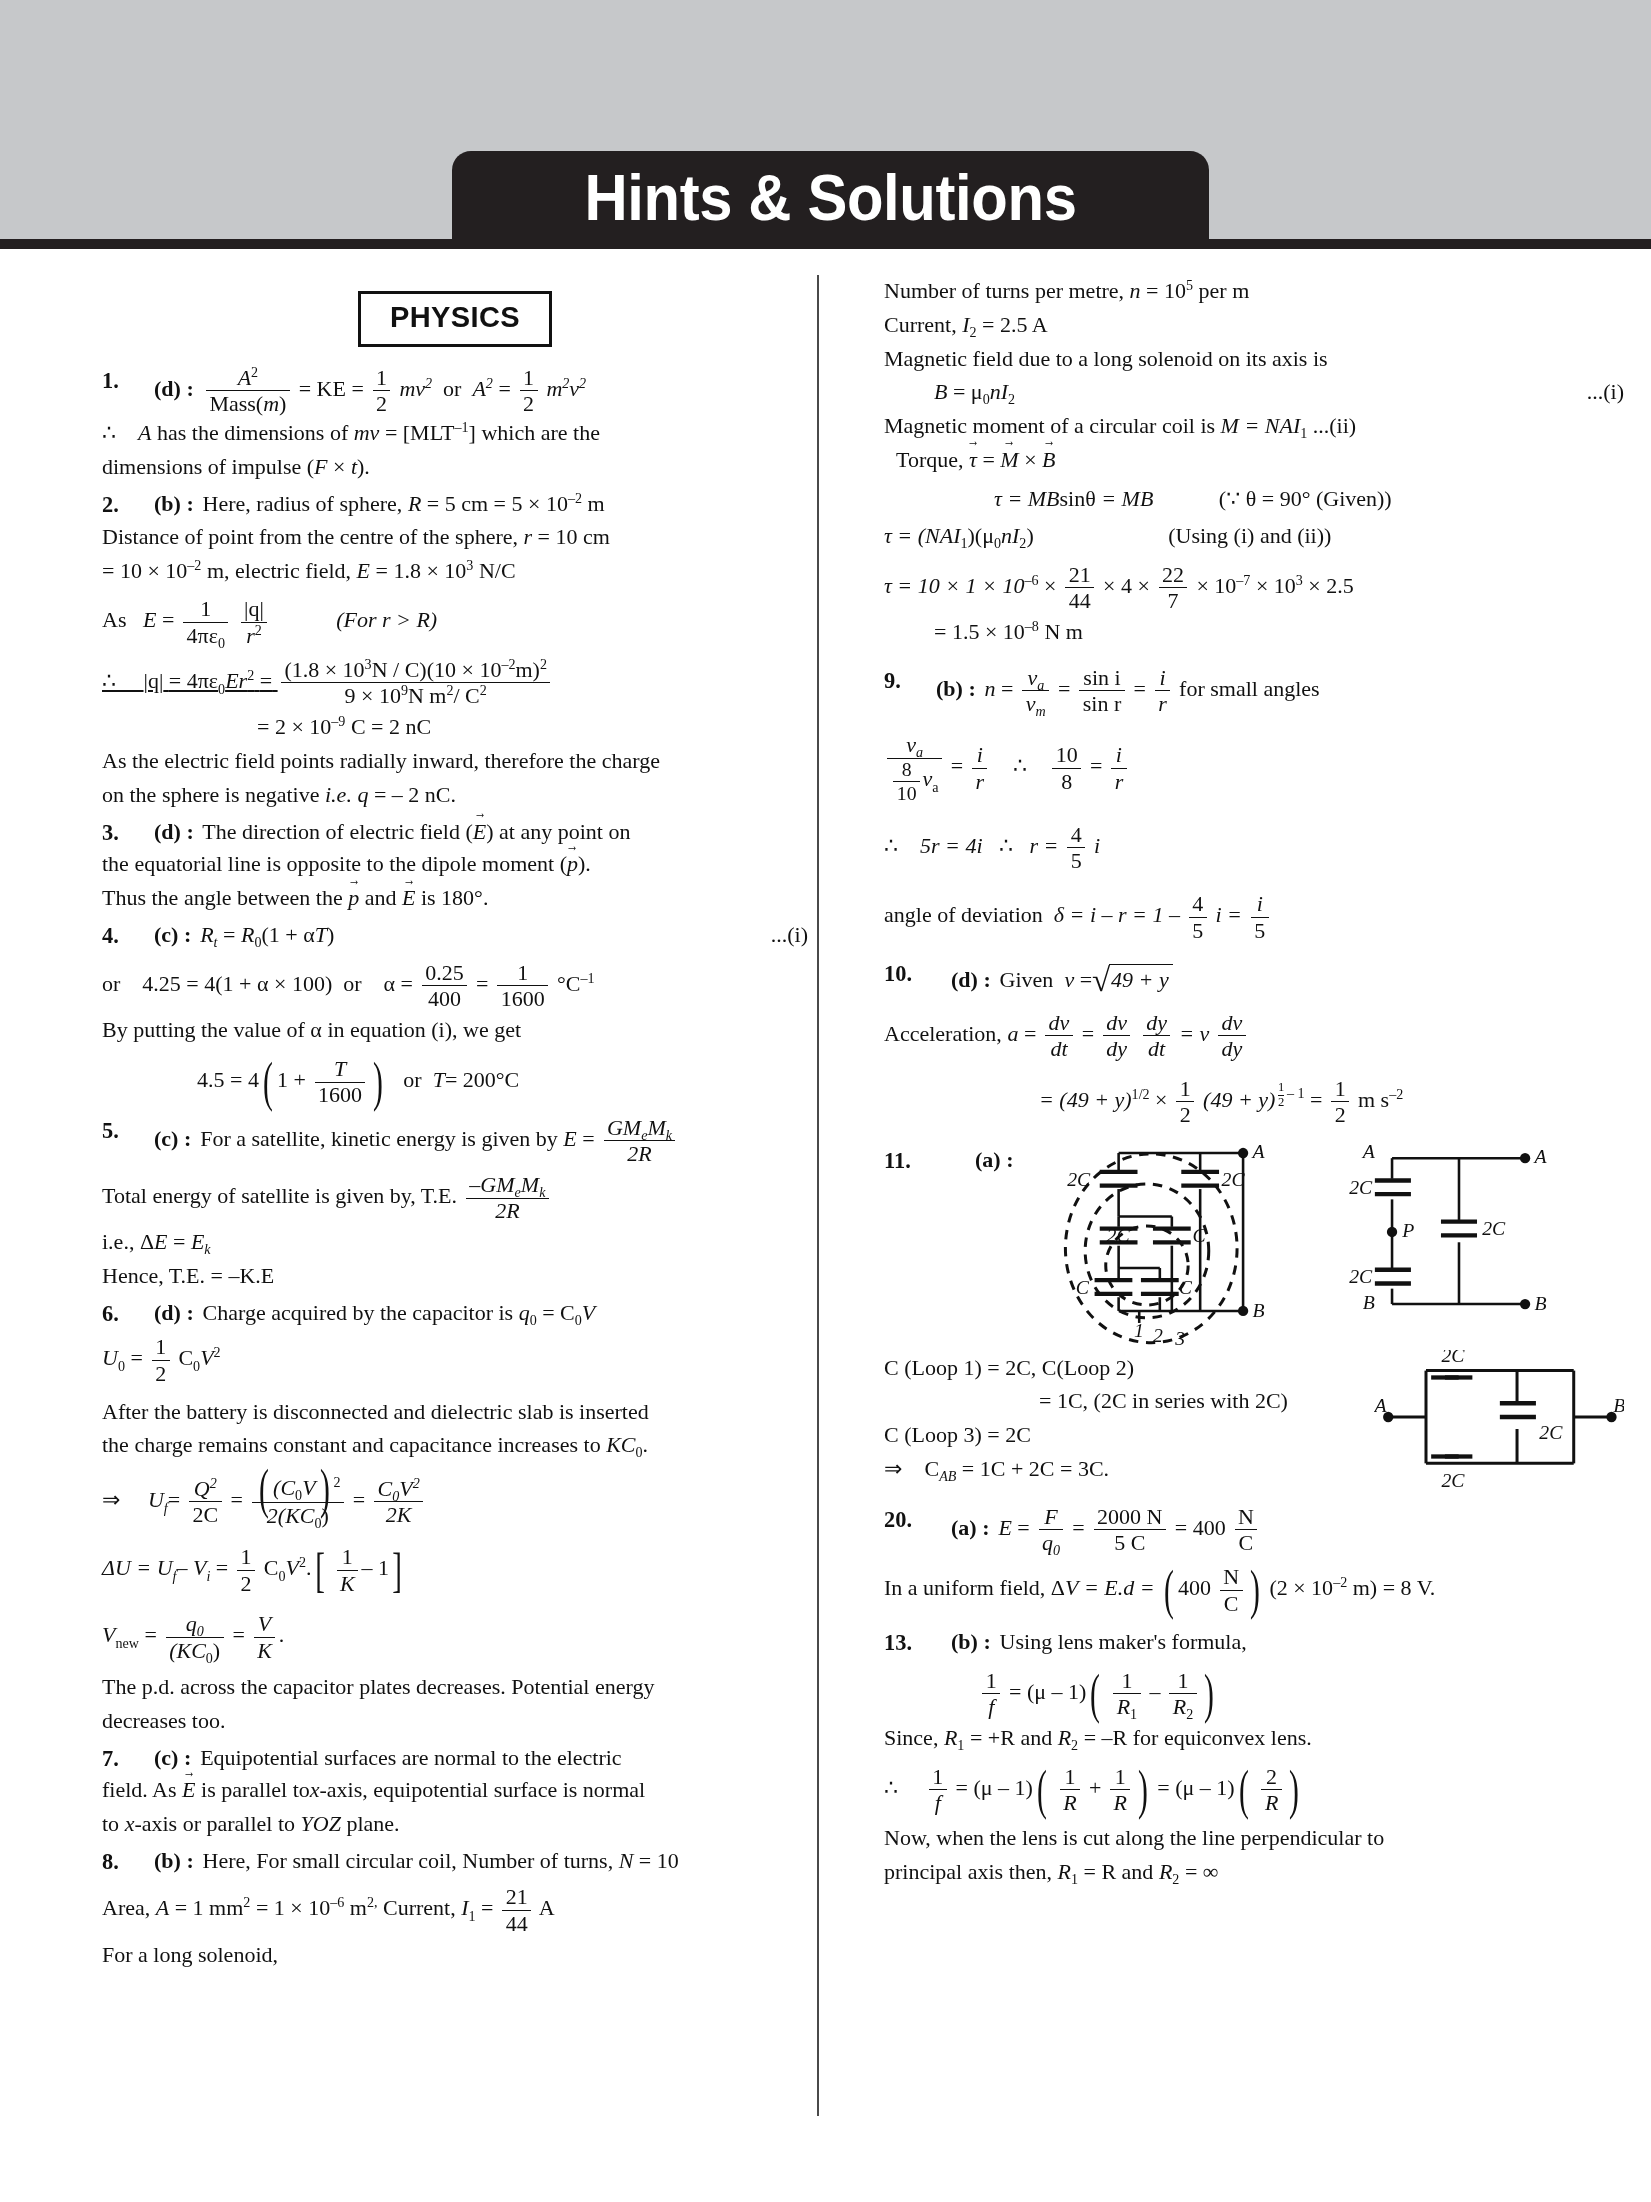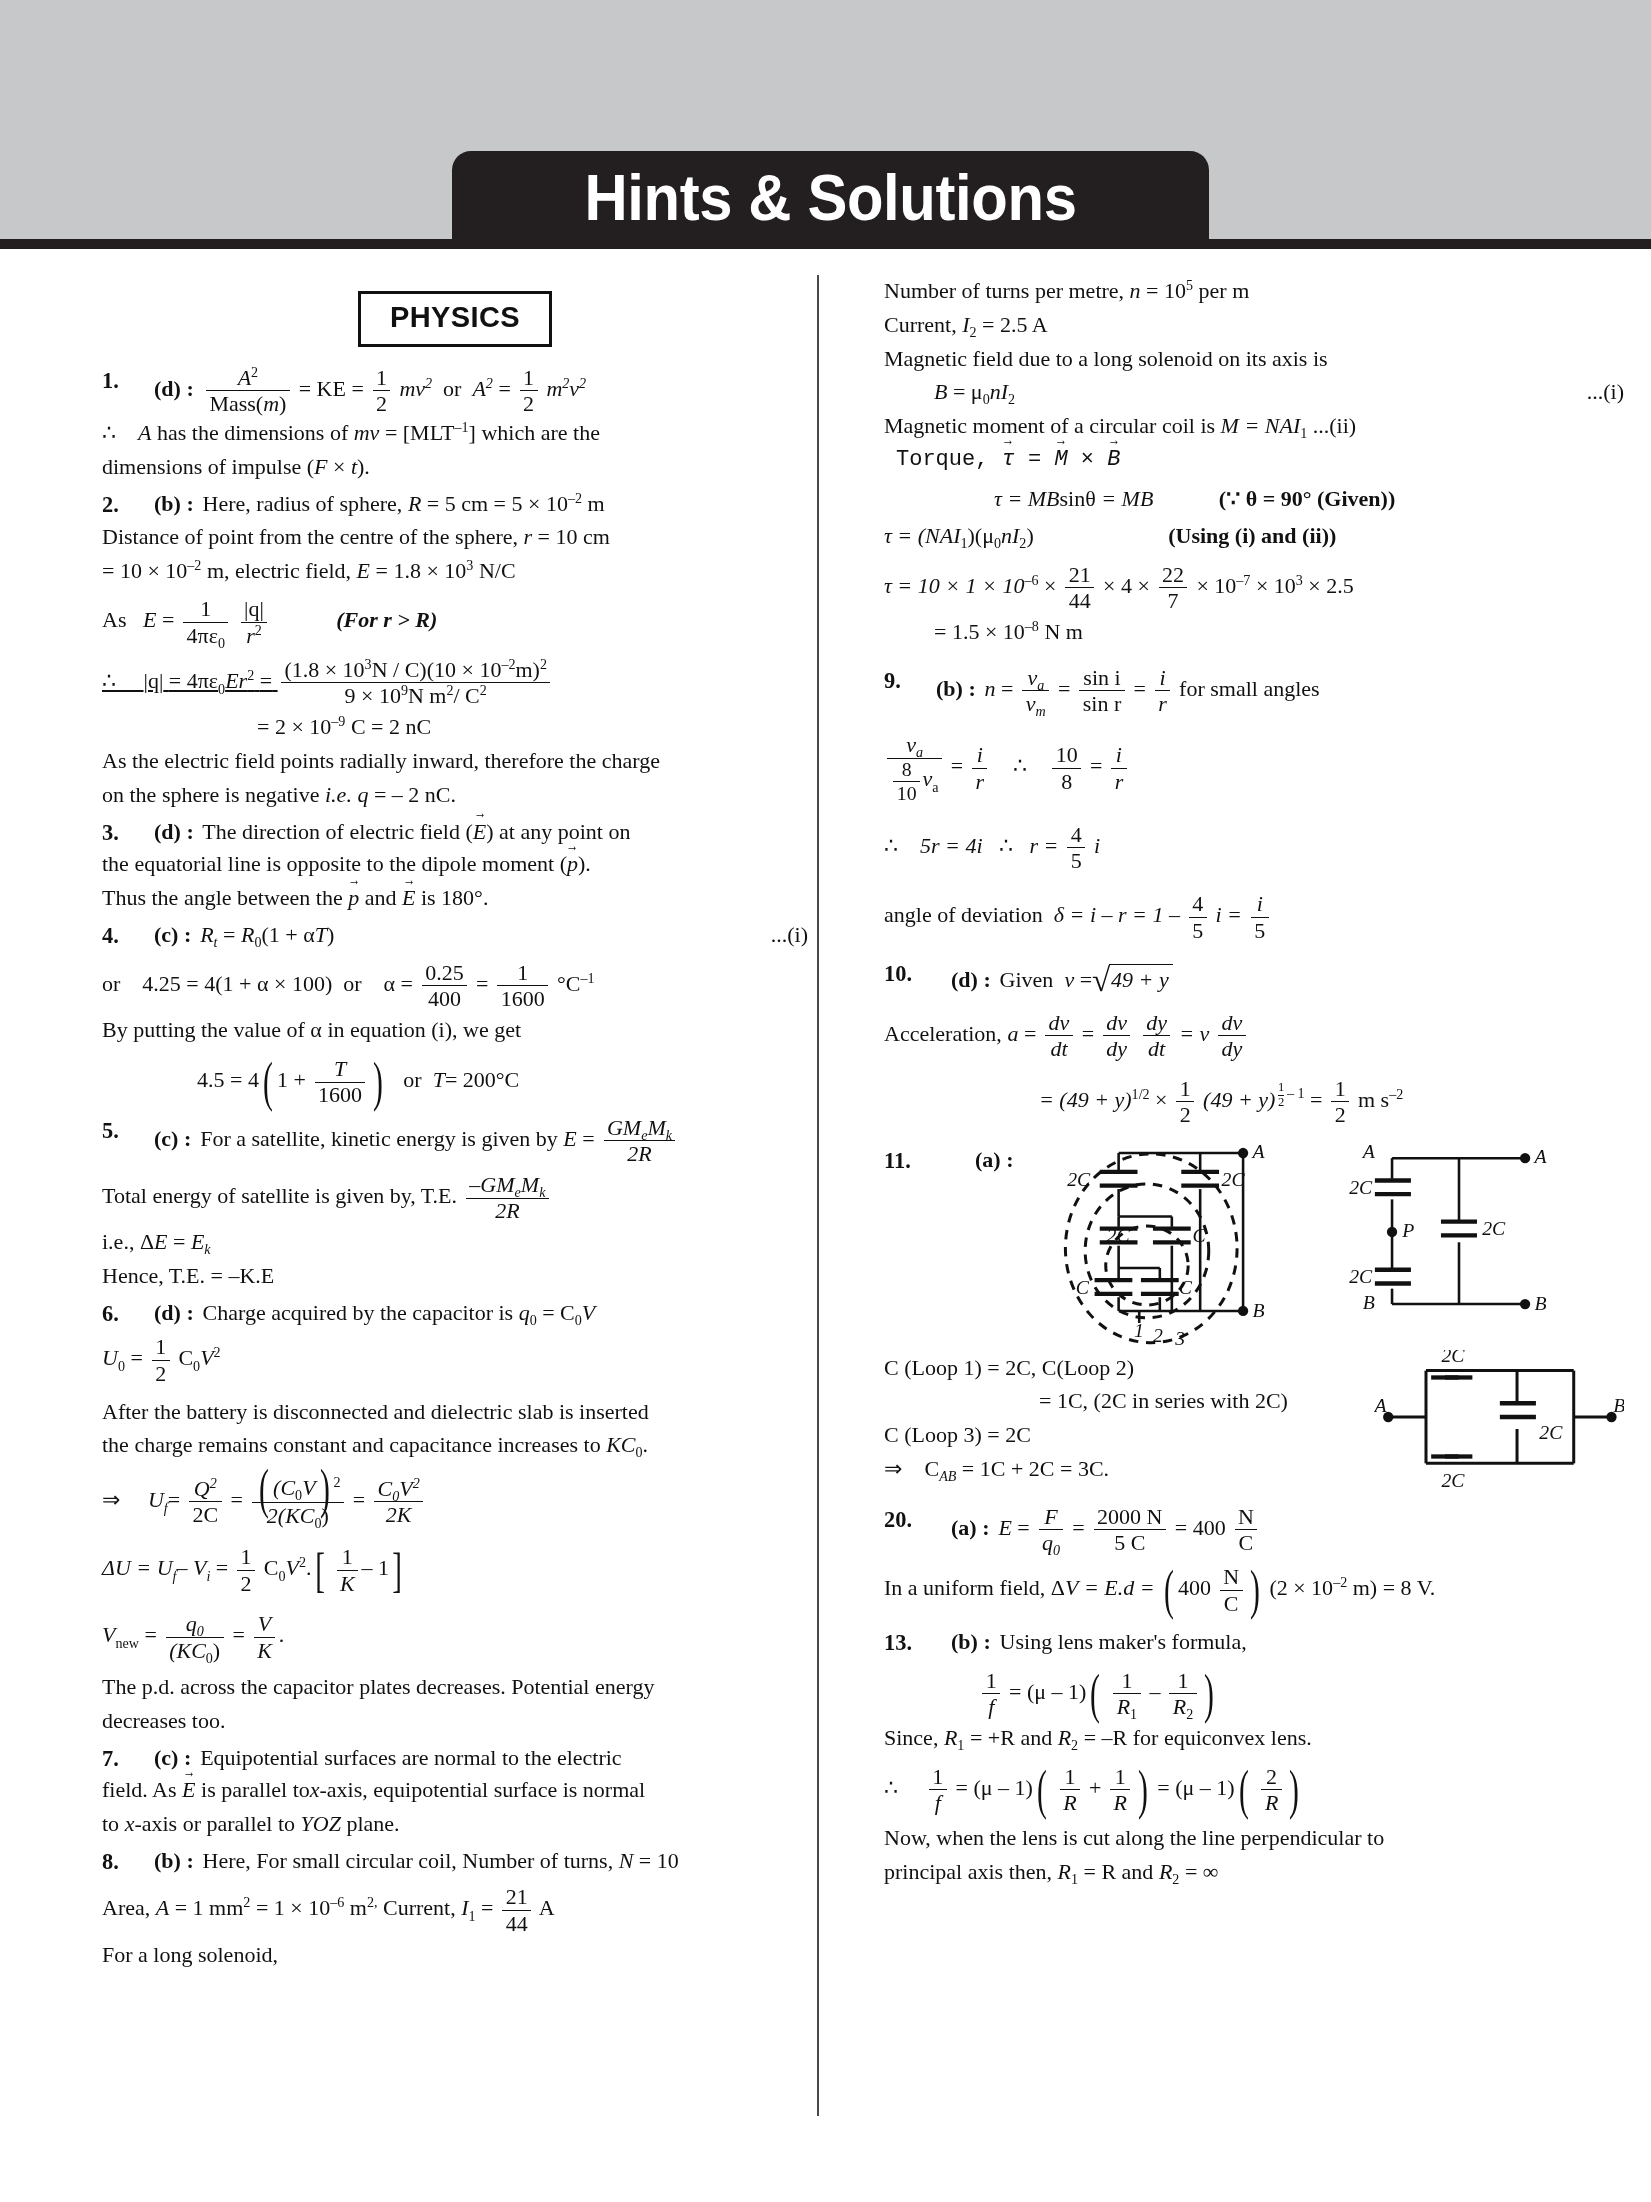--- a/index.html
+++ b/index.html
@@ -136,21 +136,21 @@
     transform:scaleX(0.6);
   }
   .sqrt{
     display:inline-block;
     border-top:1.7px solid #111;
     padding:1.7px 4.3px 0 2.6px;
     margin-left:-1.7px;
   }
   .radsym{ display:inline-block; font-size:1.5em; vertical-align:-0.12em;}
   .eqno{ float:right; }
-  .note{ display:inline-block; margin-left:60px;font-weight:bold; }
+  .note{ display:inline-block; margin-left:60px; }
 
   
   .fig{ display:block; }
   .fig-row{ display:flex; align-items:flex-start; gap:24px; margin-top:1.7px; }
 </style>
 </head>
 <body>
 
 <div class="page">
 
@@ -476,21 +476,21 @@
       <span class="ital">B</span>
       <span>= μ</span><sub>0</sub><span class="ital">nI</span><sub>2</sub>
       <span class="eqno">...(i)</span>
     </div>
     <div class="p">
       <span>Magnetic moment of a circular coil is</span>
       <span class="ital">M</span>
       <span class="ital">= NAI</span><sub>1</sub>
       <span>...(ii)</span>
     </div>
-    <div class="p indent" style="padding-left:12px;font-family:Liberation Mono, monospace;">
+    <div class="p indent" style="padding-left:12px;">
       <span>Torque,</span>
       <span class="vec ital">τ</span>
       <span>=</span>
       <span class="vec ital">M</span>
       <span>×</span>
       <span class="vec ital">B</span>
     </div>
     <div class="p" style="margin-top:10.3px;padding-left:110px;">
       <span class="ital">τ</span>
       <span class="ital">= MB</span><span>sin</span><span>θ</span>

